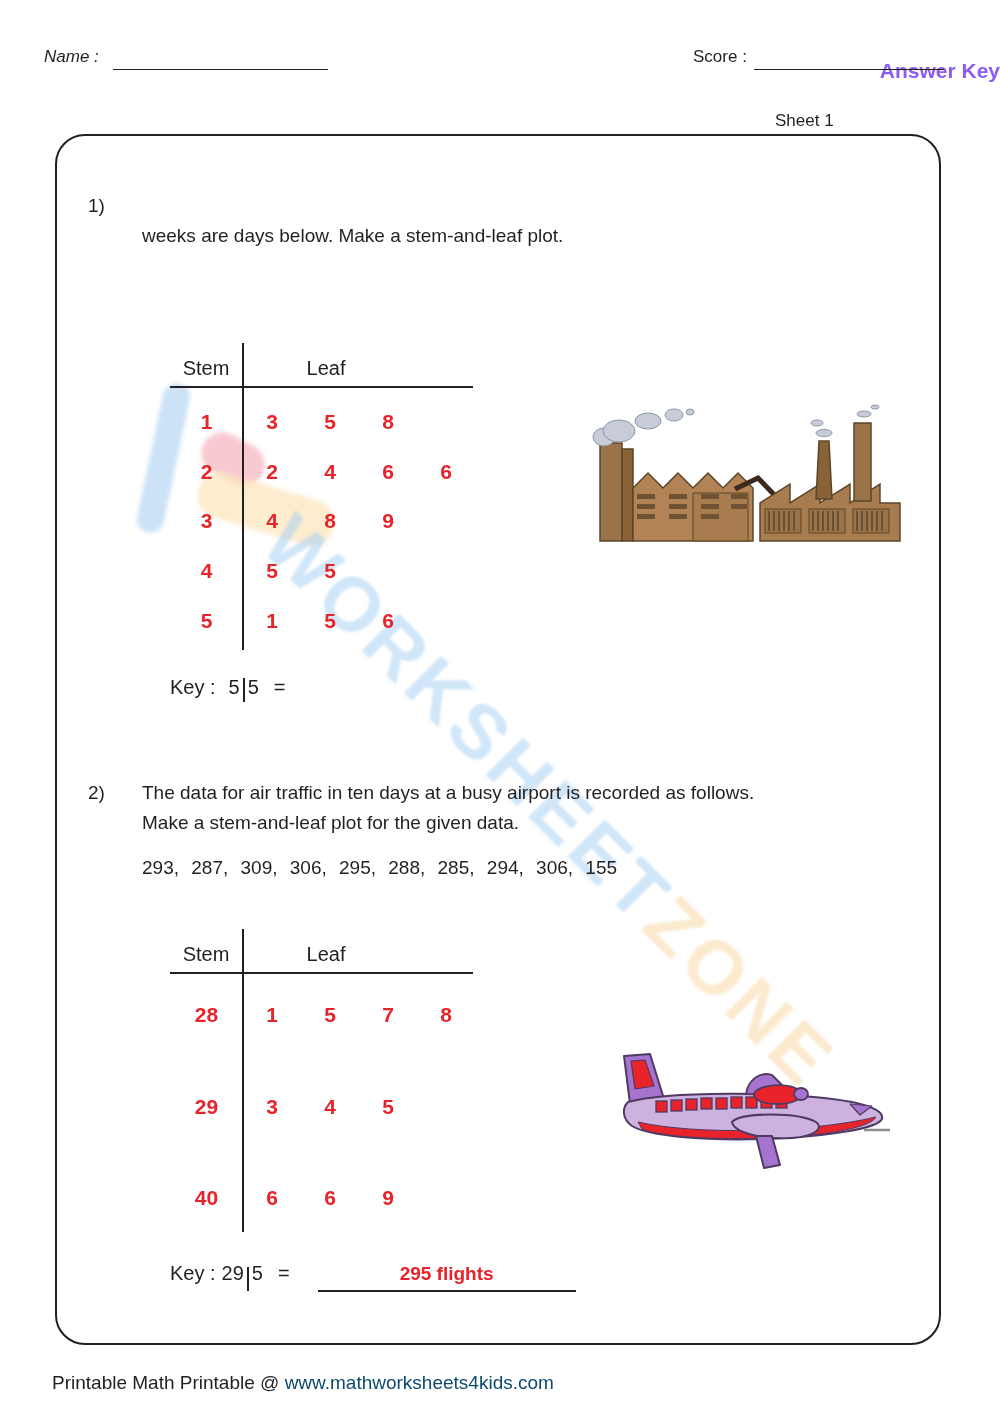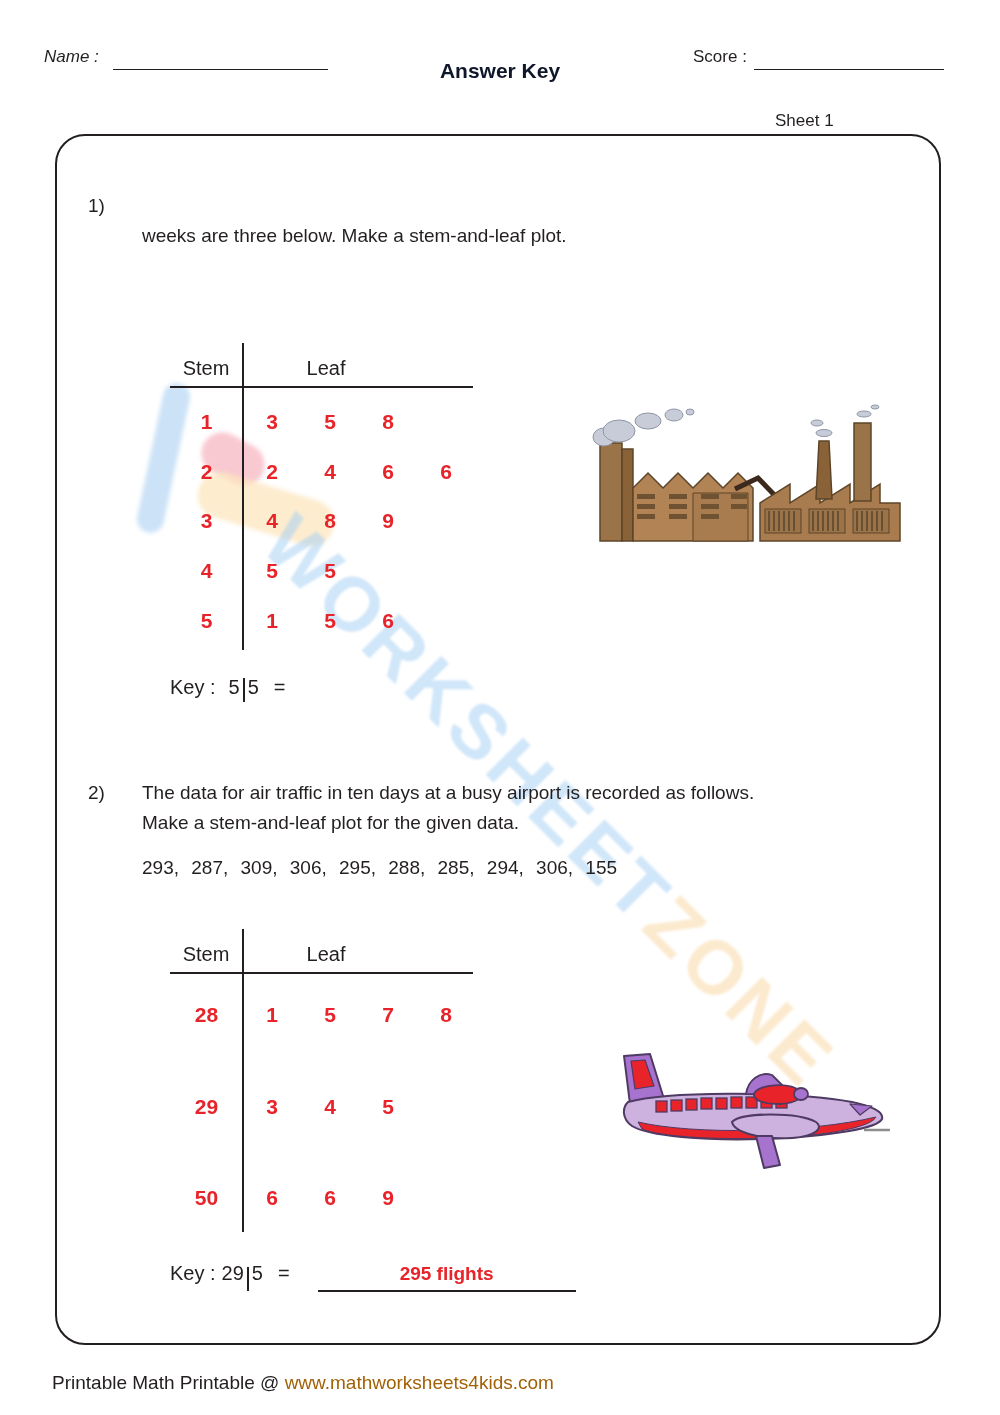--- a/index.html
+++ b/index.html
@@ -19,22 +19,22 @@
 
   .content { position:absolute; inset:0; z-index:1; }
 
   
   .lbl { position:absolute; font-size:17px; }
   .name-label { left:44px; top:47px;font-style:italic; }
   .score-label { left:693px; top:47px;text-align:right; }
   .write-line { position:absolute; height:0; border-bottom:1.5px solid #231F20; }
   .name-line { left:113px; top:69px; width:215px; }
   .score-line { left:754px; top:69px; width:190px; }
-  .answer-key { position:absolute; left:0; width:1000px; top:59px; text-align:center;
-                font-size:21px; font-weight:bold; color:#0f172a; }
+  .answer-key { position:absolute; left:0; width:1000px; top:59px; text-align:right;
+                font-size:21px; font-weight:bold; color:#8b5cf6; }
 
   
   .frame { position:absolute; left:55px; top:134px; width:886px; height:1211px;
            border:2px solid #231F20; border-radius:30px; }
   .title-pill { position:absolute; left:333px; top:108px; width:332px; height:48px; background:#fff;
                 border:3px solid #231F20; border-radius:26px; z-index:3;
                 display:flex; align-items:center; justify-content:center;
                 font-size:29px; font-weight:bold; }
   .sheet { position:absolute; left:775px; top:111px; font-size:17px;text-align:right; }
 
@@ -55,21 +55,21 @@
   .keyrow { position:absolute; left:170px; font-size:20px; display:flex; align-items:baseline; }
   .keybar { display:inline-block; width:2px; height:24px; background:#231F20; margin:0 3px; vertical-align:-5px; align-self:center; transform:translateY(2px); }
   .keyeq { margin-left:15px; }
   .key-answer { margin-left:28px; width:258px; text-align:center; border-bottom:2.5px solid #231F20;
                 padding-bottom:5px; color:#E8232A; font-weight:bold; font-size:19px; }
 
   .illus { position:absolute; }
 
   
   .footer { position:absolute; left:52px; top:1372px; font-size:19px; }
-  .footer a { color:#a16207; text-decoration:none; }
+  .footer a { color:#0c4a6e; text-decoration:none; }
 </style>
 </head>
 <body>
 
 <div class="page">
 
   <div class="wm-layer">
     <div class="wm-stroke blue"></div>
     <div class="wm-stroke red"></div>
     <div class="wm-stroke yellow"></div>
@@ -81,21 +81,21 @@
     <div class="lbl name-label">Name :</div>
     <div class="write-line name-line"></div>
     <div class="answer-key">Answer Key</div>
     <div class="lbl score-label">Score :</div>
     <div class="write-line score-line"></div>
 
     <div class="frame"></div>
     <div class="sheet">Sheet 1</div>
 
     <div class="qnum" style="top:195px">1)</div>
-    <div class="qline" style="top:225px">weeks are three below. Make a stem-and-leaf plot.</div>
+    <div class="qline" style="top:225px">weeks are days below. Make a stem-and-leaf plot.</div>
 
     <div class="thdr" style="left:170px; top:357px; width:72px;">Stem</div>
     <div class="thdr" style="left:276px; top:357px; width:100px;">Leaf</div>
     <div class="vline" style="left:242px; top:343px; height:307px;"></div>
     <div class="hline" style="left:170px; top:386px; width:303px;"></div>
 
     <div class="trow" style="top:410px">
       <span class="stem-cell">1</span>
       <span class="leaf-cell">3</span>
       <span class="leaf-cell">5</span>
@@ -206,21 +206,21 @@
       <span class="leaf-cell">8</span>
     </div>
     <div class="trow" style="top:1095px">
       <span class="stem-cell">29</span>
       <span class="leaf-cell">3</span>
       <span class="leaf-cell">4</span>
       <span class="leaf-cell">5</span>
       <span class="leaf-cell"></span>
     </div>
     <div class="trow" style="top:1186px">
-      <span class="stem-cell">50</span>
+      <span class="stem-cell">40</span>
       <span class="leaf-cell">6</span>
       <span class="leaf-cell">6</span>
       <span class="leaf-cell">9</span>
       <span class="leaf-cell"></span>
     </div>
 
     <div class="keyrow" style="top:1262px">
       <span>Key :</span>
       <span style="margin-left:6px">29</span>
       <span class="keybar"></span>

